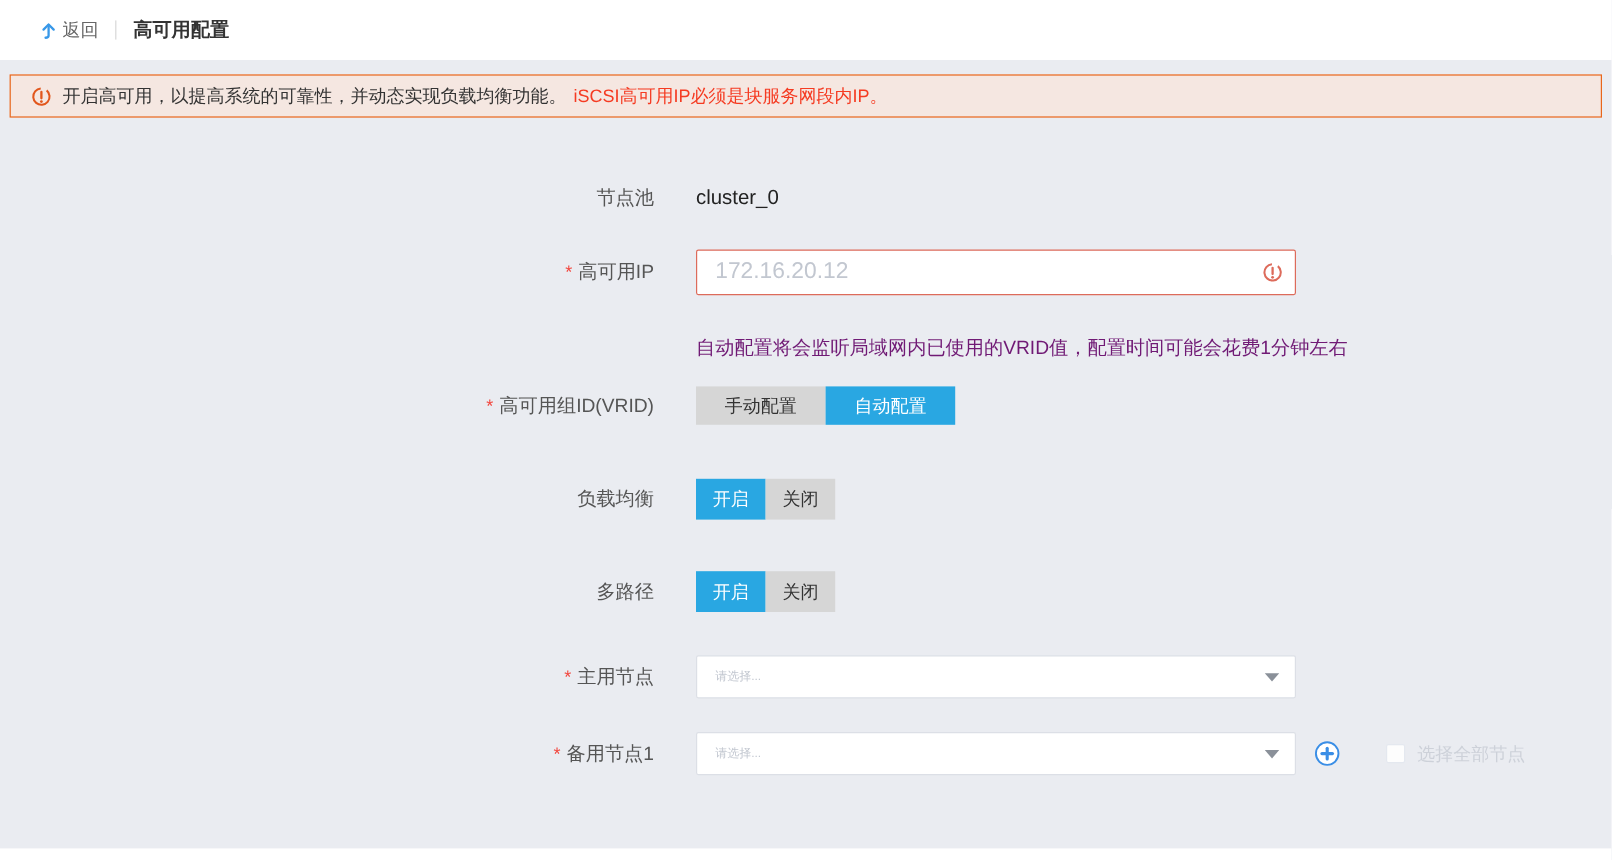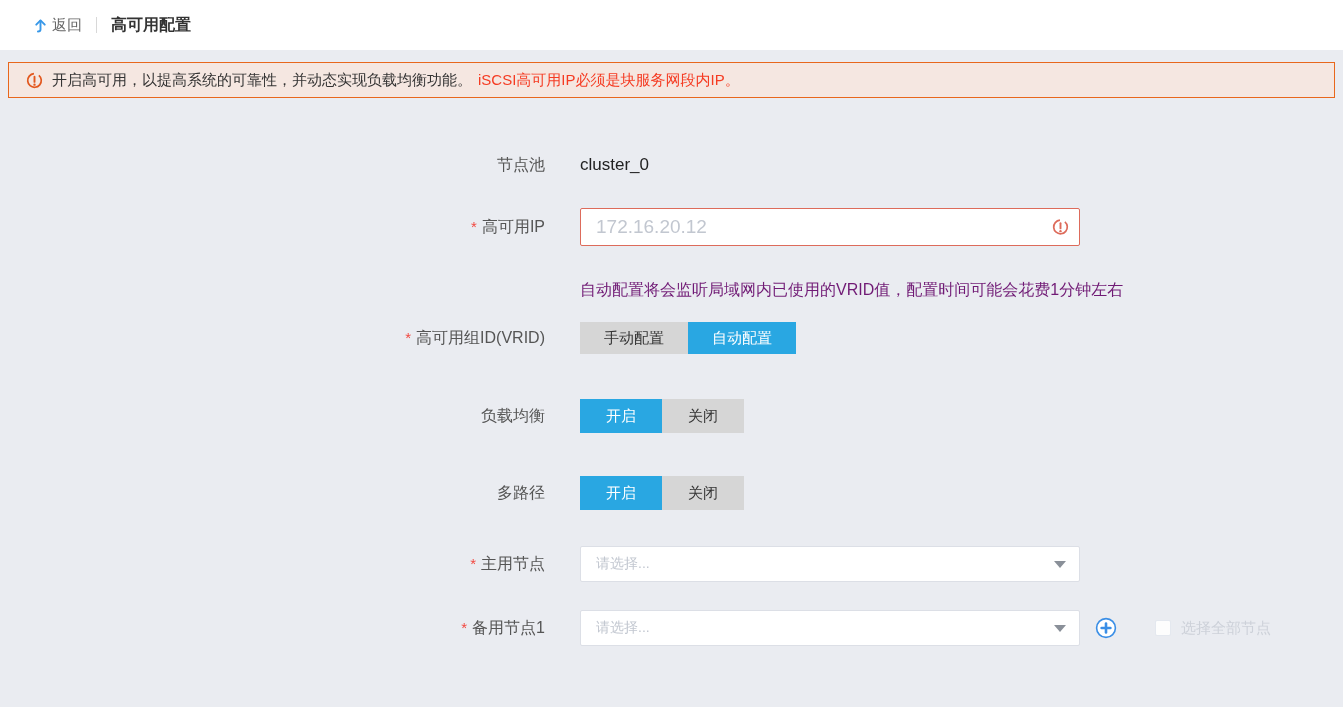--- a/index.html
+++ b/index.html
@@ -85,33 +85,33 @@
     height:32px; padding:0 24px;
     display:flex; align-items:center; justify-content:center;
     font-size:15px; background:#d6d6d6; color:#333;
     cursor:pointer; user-select:none;
   }
   .seg-btn.active { background:#29a7e2; color:#fff; }
 
   .row-toggle { height:34px; }
   .row-lb { margin-top:45px; }
   .row-mp { margin-top:43px; }
-  .row-toggle .seg-btn { height:34px; padding:0 26px; }
+  .row-toggle .seg-btn { height:34px; padding:0 14px; }
 
   .row-select { height:36px; }
   .row-primary { margin-top:36px; }
   .row-backup  { margin-top:28px; }
   .select {
     width:500px; height:36px;
     background:#fff; border:1px solid #dcdfe6; border-radius:2px;
     display:flex; align-items:center;
     padding:0 30px 0 15px;
     position:relative; cursor:pointer;
   }
-  .select .ph { color:#c2c7d0; font-size:14px; }
+  .select .ph { color:#c2c7d0; font-size:10px; }
   .caret {
     position:absolute; right:13px; top:50%; margin-top:-3px;
     width:0; height:0;
     border-left:6px solid transparent; border-right:6px solid transparent;
     border-top:7px solid #8a9099;
   }
   .plus-btn { margin-left:15px; color:#3a8ee6; display:flex; cursor:pointer; }
   .select-all { display:flex; align-items:center; margin-left:38px; }
   .checkbox {
     width:16px; height:16px;

